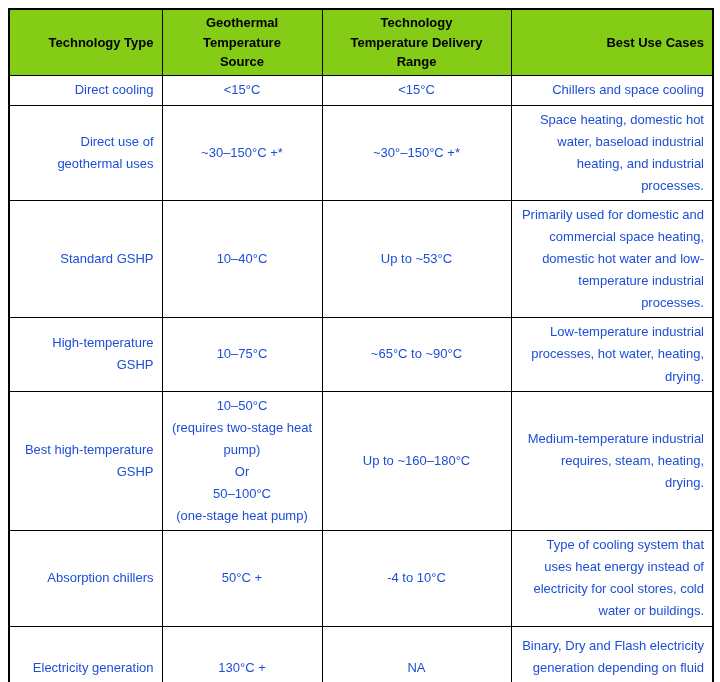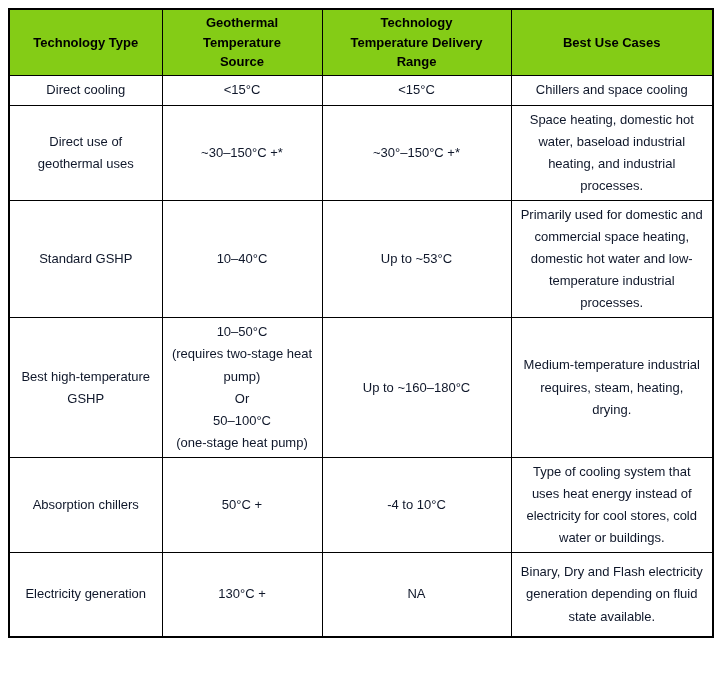--- a/index.html
+++ b/index.html
@@ -21,34 +21,34 @@
     border-collapse: collapse;
     table-layout: fixed;
     width: 704px;
     border: 2px solid #000000;
   }
   .tech-table th,
   .tech-table td {
     border: 1px solid #000000;
     vertical-align: middle;
     font-size: 13px;
-    color: #0f172a;
+    color: #1d4ed8;
     white-space: pre-line;
     line-height: 1.7;
     padding: 3px 8px;
     overflow: hidden;
     box-sizing: border-box;
   }
   .tech-table th {
     background: #84cc16;
     color: #000000;
     font-weight: bold;
     line-height: 1.5;
   }
-  .a-left   { text-align: center; }
+  .a-left   { text-align: right; }
   .a-center { text-align: center; }
   
   col.c1 { width: 153px; }
   col.c2 { width: 160px; }
   col.c3 { width: 189px; }
   col.c4 { width: 202px; }
   
   tr.h-head { height: 62px; }
   tr.h-r1 { height: 30px; }
   tr.h-r2 { height: 90px; }
@@ -93,20 +93,26 @@
         <td class="a-center">~30–150°C +*</td>
         <td class="a-center">~30°–150°C +*</td>
         <td class="a-left">Space heating, domestic hot water, baseload industrial heating, and industrial processes.</td>
       </tr>
       <tr class="h-r3">
         <td class="a-left">Standard GSHP</td>
         <td class="a-center">10–40°C</td>
         <td class="a-center">Up to ~53°C</td>
         <td class="a-left">Primarily used for domestic and commercial space heating, domestic hot water and low-temperature industrial processes.</td>
       </tr>
+      <tr class="h-r4">
+        <td class="a-left">High-temperature GSHP</td>
+        <td class="a-center">10–75°C</td>
+        <td class="a-center">~65°C to ~90°C</td>
+        <td class="a-left">Low-temperature industrial processes, hot water, heating, drying.</td>
+      </tr>
       <tr class="h-r5">
         <td class="a-left">Best high-temperature GSHP</td>
         <td class="a-center">10–50°C
 (requires two-stage heat pump)
 Or
 50–100°C
 (one-stage heat pump)</td>
         <td class="a-center">Up to ~160–180°C</td>
         <td class="a-left">Medium-temperature industrial requires, steam, heating, drying.</td>
       </tr>

